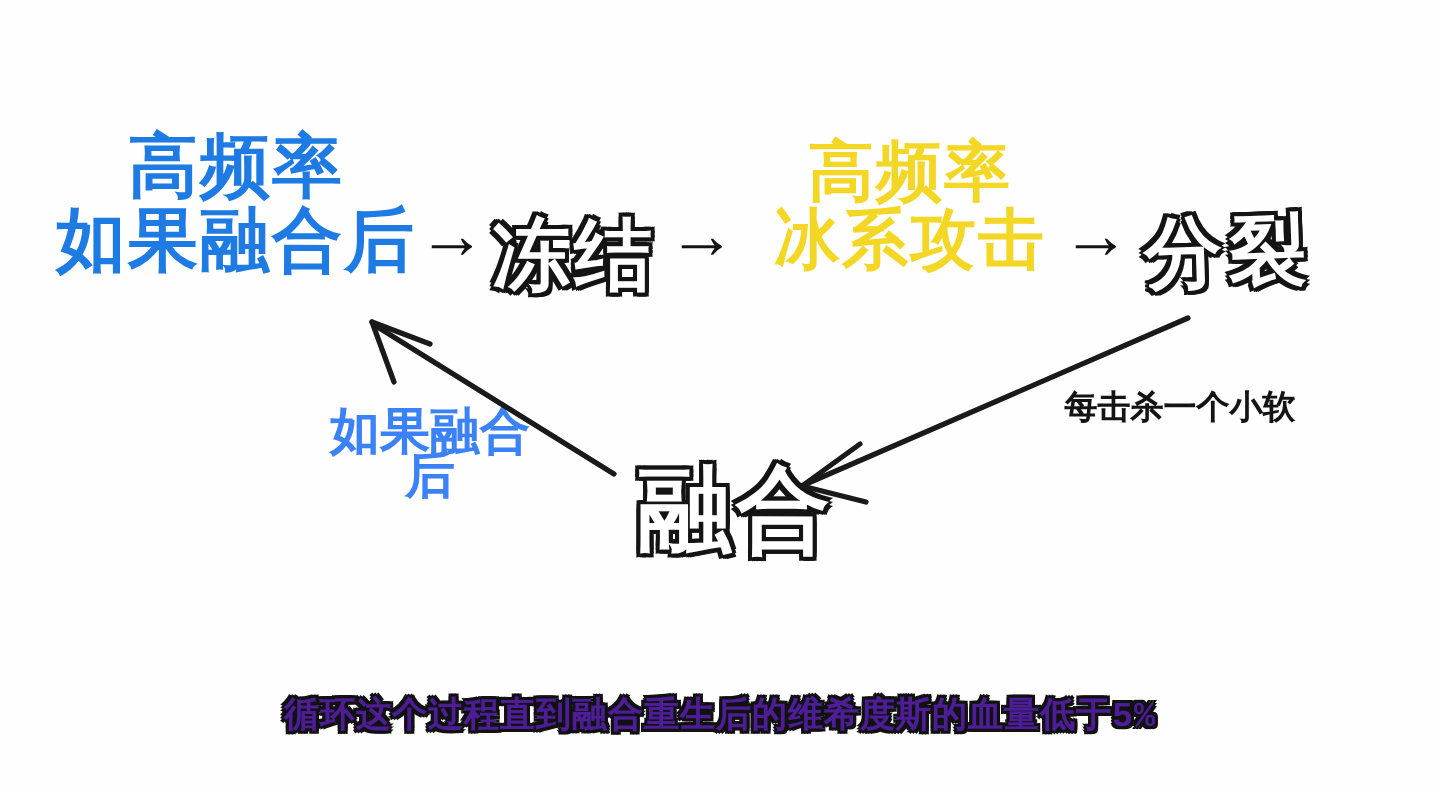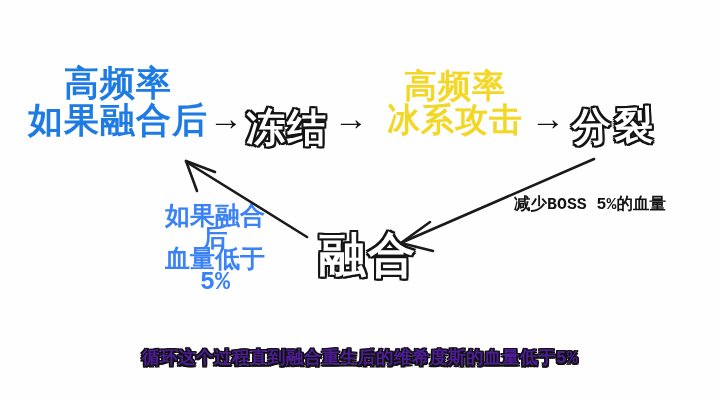--- a/index.html
+++ b/index.html
@@ -105,25 +105,24 @@
   </div>
 
   <div class="abs flow-arrow a3">→</div>
 
   <div class="abs outlined node-split">分裂</div>
 
   <div class="abs outlined node-merge">融合</div>
 
   <div class="abs note-pink">
     <div>如果融合后</div>
-    <div>血量低于5%</div>
   </div>
 
   <div class="abs note-kill">
-    <div>减少BOSS 5%的血量</div>
+    <div>每击杀一个小软</div>
   </div>
 
   <svg class="abs arrow-overlay" viewBox="0 0 720 404" xmlns="http://www.w3.org/2000/svg">
 
     <g stroke="#1a1a1a" stroke-width="2.6" fill="none" stroke-linecap="round">
       <path d="M307,237 L188,163"></path>
       <path d="M186,161 L197,191"></path>
       <path d="M186,161 L215,172"></path>
     </g>
 

